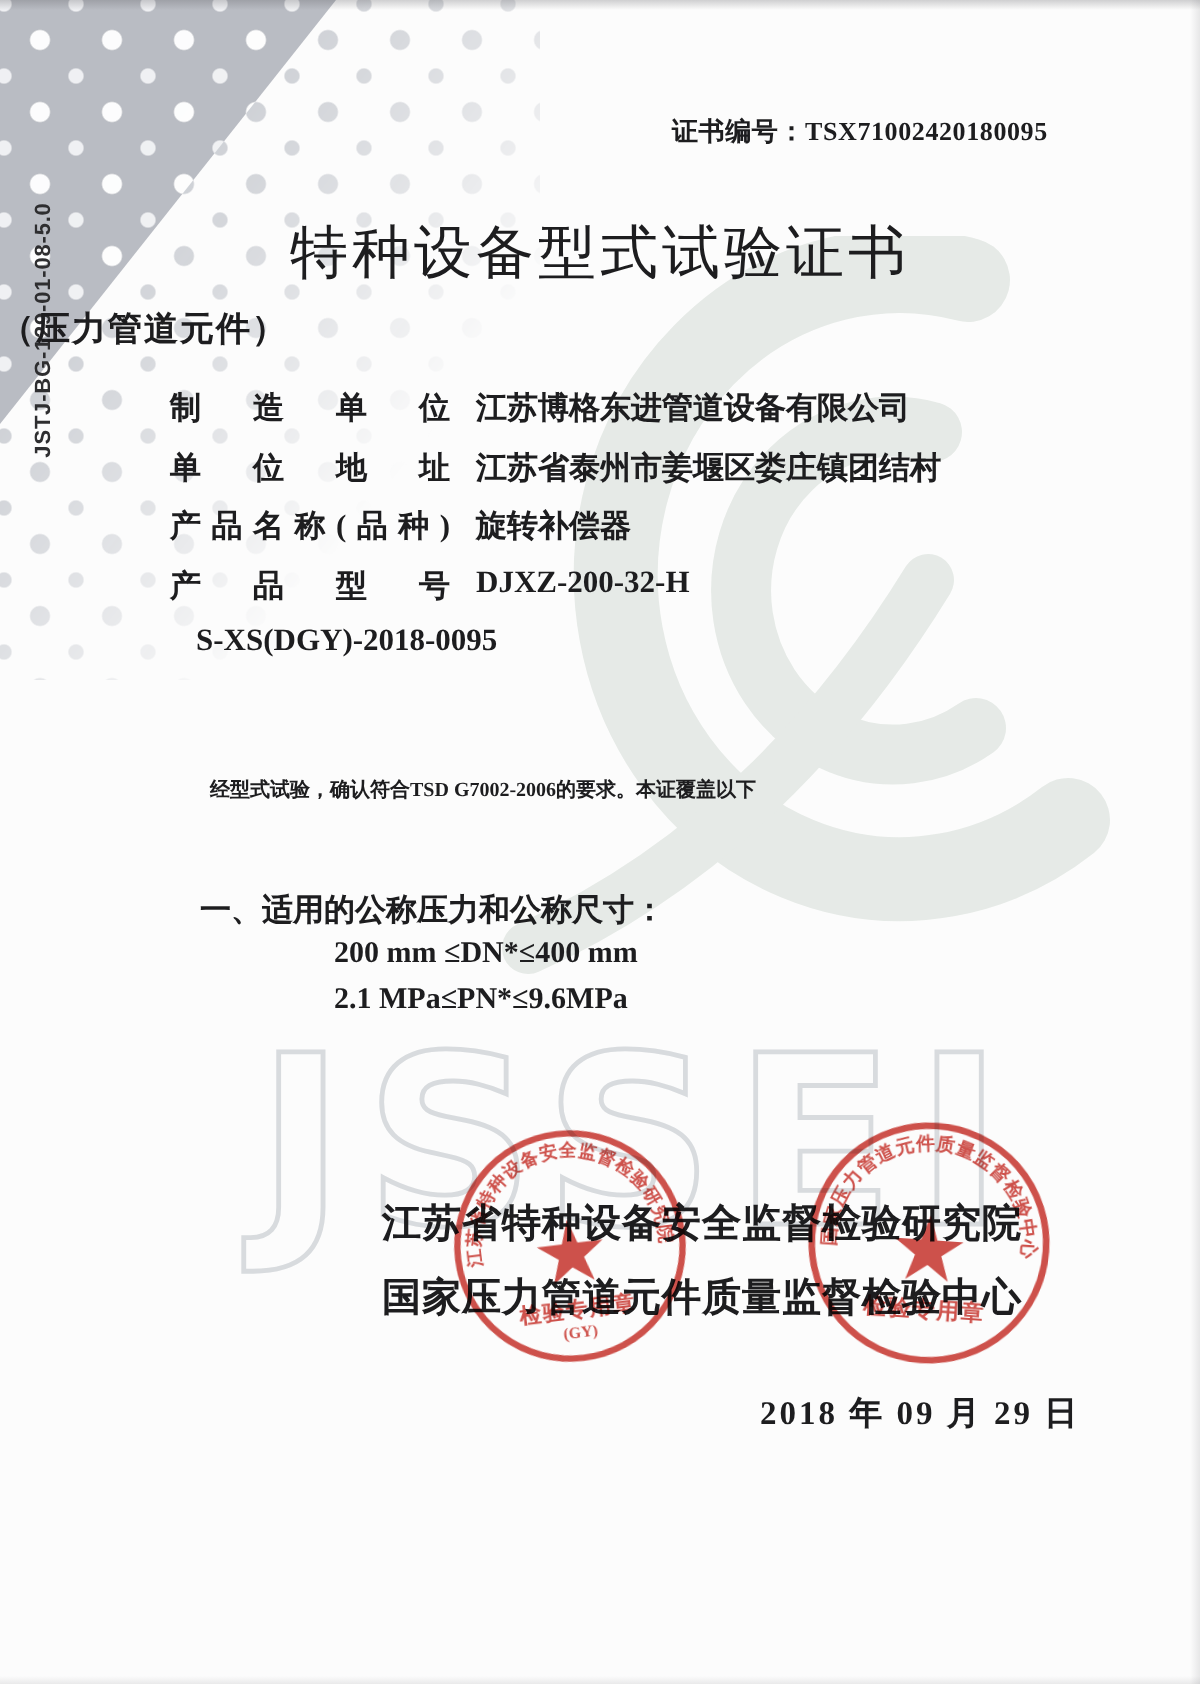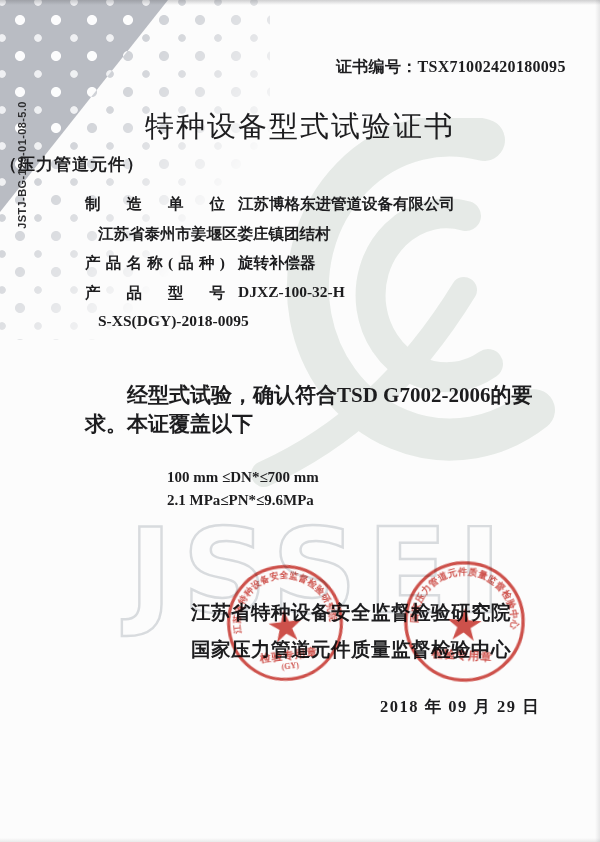--- a/index.html
+++ b/index.html
@@ -33,33 +33,33 @@
   .edge-right{position:absolute;top:0;right:0;bottom:0;width:5px;z-index:5;
     background:linear-gradient(to left,rgba(120,120,125,.16),rgba(120,120,125,0))}
   .edge-bottom{position:absolute;left:0;right:0;bottom:0;height:4px;z-index:5;
     background:linear-gradient(to top,rgba(120,120,125,.14),rgba(120,120,125,0))}
 
   
   .layer-text{position:absolute;inset:0;z-index:2}
   .vcode{position:absolute;top:158px;left:-62px;width:170px;height:14px;text-align:center;
     transform:rotate(-90deg);font-family:"Liberation Sans","DejaVu Sans",sans-serif;
     font-size:11px;font-weight:bold;color:#2e2e30;letter-spacing:.4px;white-space:nowrap}
-  .cert-no{position:absolute;top:57px;left:336px;font-size:16px;font-weight:600;
+  .cert-no{position:absolute;top:57px;left:336px;font-size:13px;font-weight:600;
     letter-spacing:.3px;white-space:nowrap}
   .title{position:absolute;top:107px;left:0;width:100%;text-align:center;
     font-size:29px;font-weight:400;letter-spacing:2px}
   .subtitle{position:absolute;top:153px;left:0;width:100%;text-align:left;
     font-size:17px;font-weight:600;letter-spacing:1px}
 
   .fields{position:absolute;top:194px;left:85px;right:40px}
   .frow{display:flex;height:29.6px}
   .f-label{width:140px;font-size:15.5px;font-weight:700;text-align:justify;text-align-last:justify;flex:none}
   .f-value{margin-left:13px;font-size:15.5px;font-weight:600;white-space:nowrap}
 
-  .para{position:absolute;left:85px;width:462px;font-size:21px;font-weight:600;line-height:29px}
+  .para{position:absolute;left:85px;width:462px;font-size:10px;font-weight:600;line-height:29px}
   .para-1{top:381px;text-indent:2em}
   .para-2{top:410px}
   .item-title{position:absolute;left:100px;font-size:15.5px;font-weight:700;white-space:nowrap}
   .it-1{top:445px}
   .it-2{top:518px}
   .spec-line{position:absolute;left:167px;font-size:15px;font-weight:600;white-space:nowrap}
   .sp-1{top:469px}
   .sp-2{top:492px}
 
   .issuers{position:absolute;left:170px;top:594px;width:362px;text-align:center}
@@ -110,38 +110,40 @@
 
     <div class="title">特种设备型式试验证书</div>
     <div class="subtitle">（压力管道元件）</div>
 
     <div class="fields">
       <div class="frow">
         <span class="f-label">制造单位</span>
         <span class="f-value">江苏博格东进管道设备有限公司</span>
       </div>
       <div class="frow">
+        <span class="f-label">单位地址</span>
         <span class="f-value">江苏省泰州市姜堰区娄庄镇团结村</span>
       </div>
       <div class="frow">
         <span class="f-label">产品名称(品种)</span>
         <span class="f-value">旋转补偿器</span>
       </div>
       <div class="frow">
         <span class="f-label">产品型号</span>
-        <span class="f-value">DJXZ-100-32-H</span>
+        <span class="f-value">DJXZ-200-32-H</span>
       </div>
       <div class="frow">
         <span class="f-value">S-XS(DGY)-2018-0095</span>
       </div>
     </div>
 
     <div class="para para-1">经型式试验，确认符合TSD G7002-2006的要求。本证覆盖以下</div>
 
-    <div class="spec-line sp-1">100 mm ≤DN*≤700 mm</div>
+    <div class="item-title it-1">一、适用的公称压力和公称尺寸：</div>
+    <div class="spec-line sp-1">200 mm ≤DN*≤400 mm</div>
     <div class="spec-line sp-2">2.1 MPa≤PN*≤9.6MPa</div>
 
     <div class="issuers">
       <div class="issuer-line">江苏省特种设备安全监督检验研究院</div>
       <div class="issuer-line">国家压力管道元件质量监督检验中心</div>
     </div>
 
     <div class="date">2018 年 09 月 29 日</div>
   </div>
 

